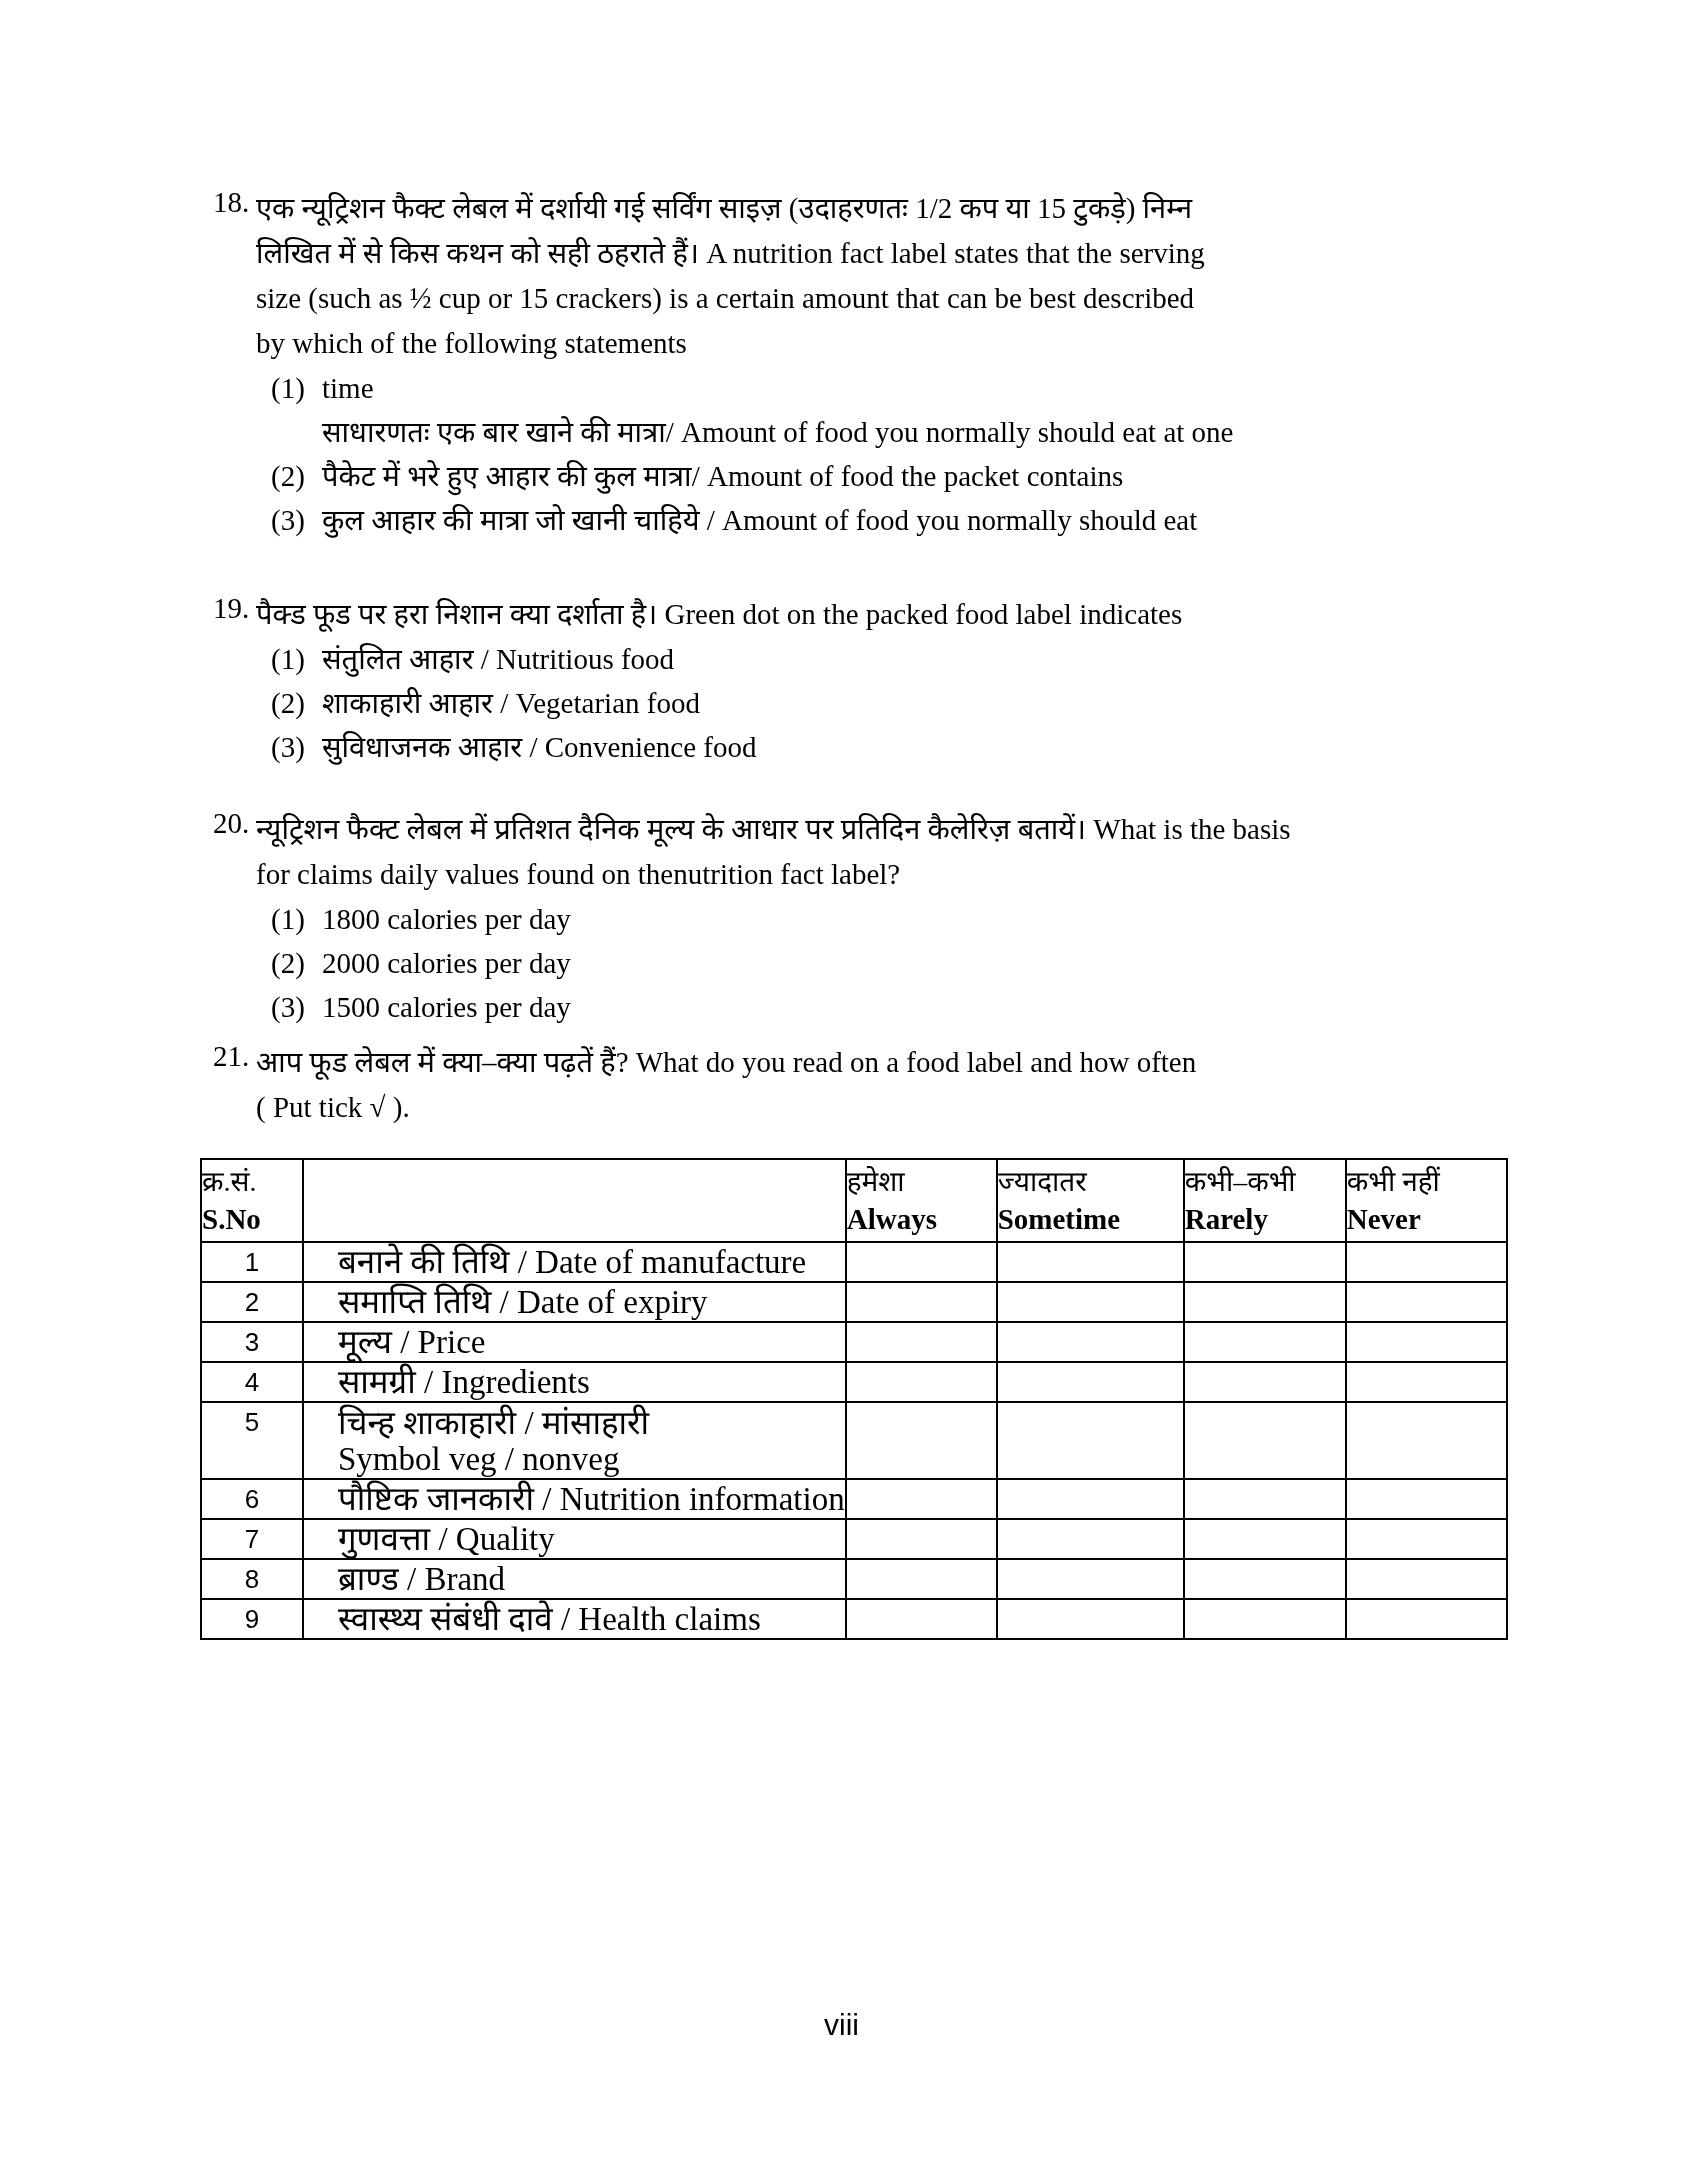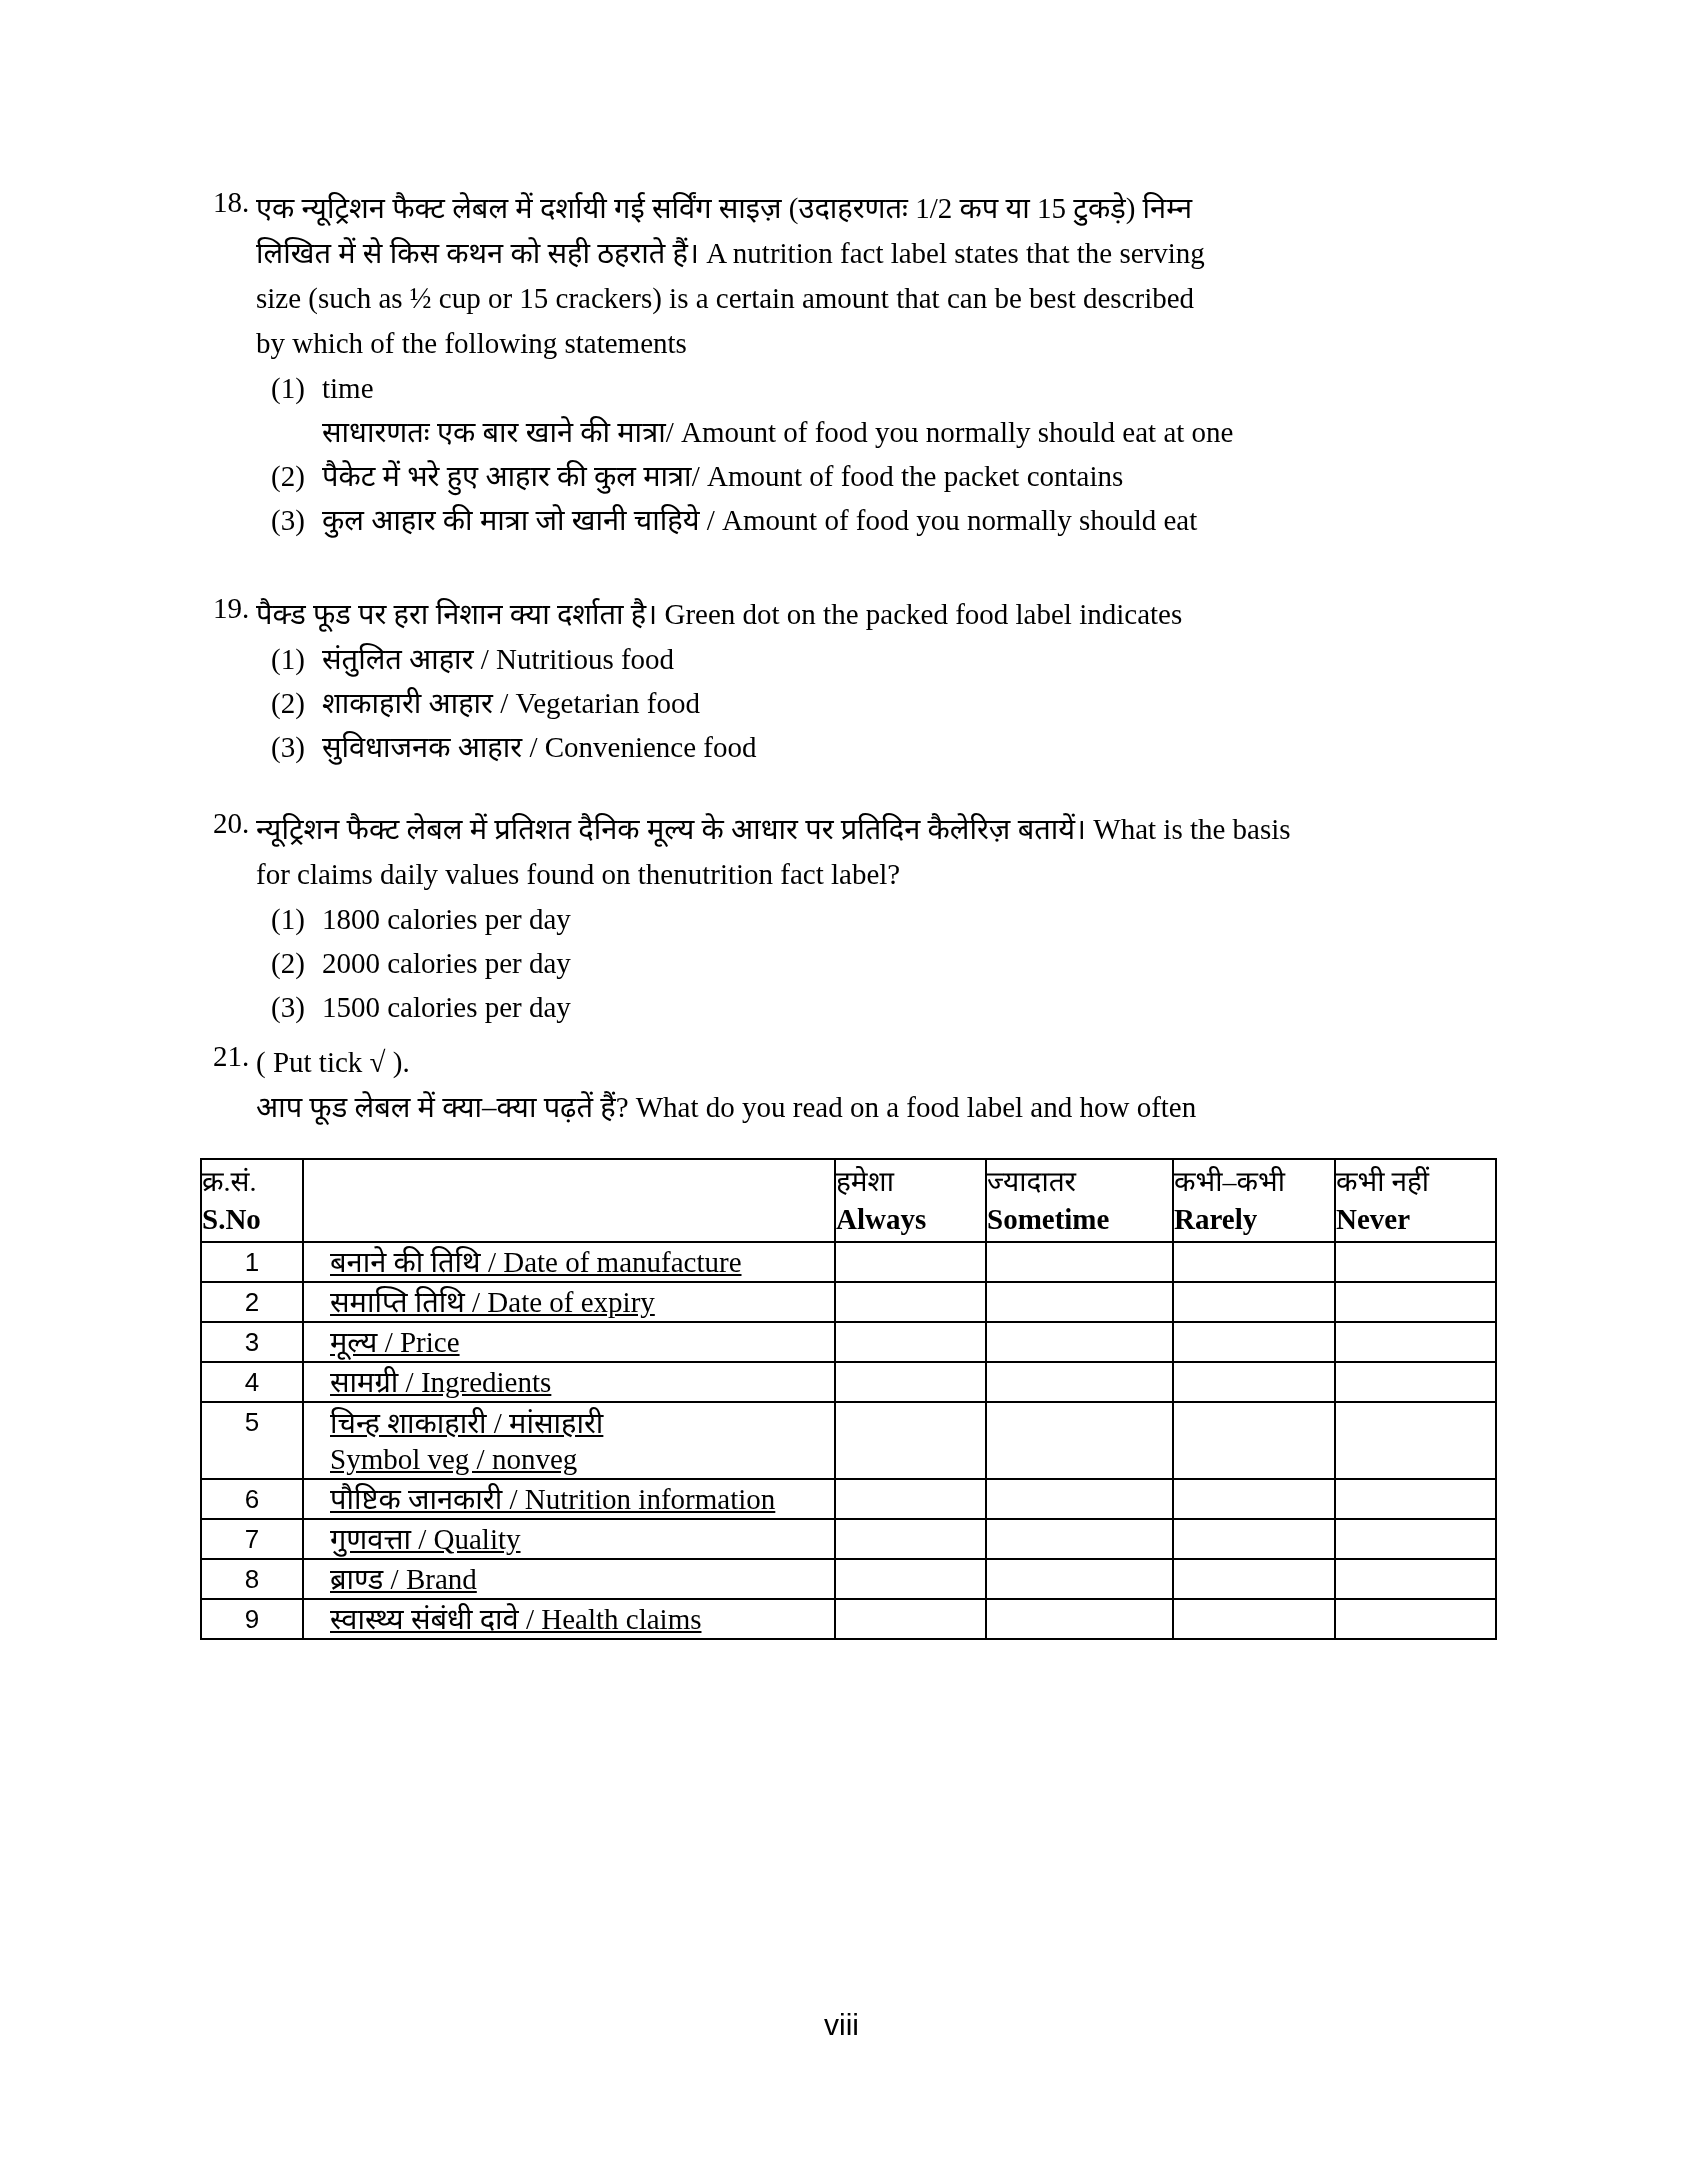--- a/index.html
+++ b/index.html
@@ -25,21 +25,21 @@
   td.c-a1{width:149px;}
   td.c-a2{width:185px;}
   td.c-a3{width:160px;}
   td.c-a4{width:159px;}
   tr.hdr td{height:81px;text-align:left;vertical-align:middle;}
   .hdr-hi{font-size:28px;line-height:36px;}
   .hdr-en{font-size:29px;line-height:38px;font-weight:bold;}
   tr.row td{height:38px;vertical-align:middle;}
   tr.row.double td{height:75px;}
   .sno{font-family:"Liberation Sans","DejaVu Sans",sans-serif;font-size:26px;}
-  .rlabel{font-size:29px;line-height:36px;padding-left:26px;white-space:nowrap;text-decoration:underline;}
+  .rlabel{font-size:33px;line-height:36px;padding-left:34px;white-space:nowrap;}
 
   .footer{position:absolute;top:2008px;left:0;width:1683px;text-align:center;
     font-family:"Liberation Sans","DejaVu Sans",sans-serif;font-size:30px;}
 </style>
 </head>
 <body>
 
 <div class="q" style="top:186px;">
   <span class="qnum">18.</span>
   <div class="qline">एक न्यूट्रिशन फैक्ट लेबल में दर्शायी गई सर्विंग साइज़ (उदाहरणतः 1/2 कप या 15 टुकड़े) निम्न</div>
@@ -115,22 +115,22 @@
       <span class="optnum">(3)</span>
       <div class="opttext">
           <div class="optline">1500 calories per day</div>
         </div>
     </div>
   </div>
 </div>
 
 <div class="q" style="top:1040px;">
   <span class="qnum">21.</span>
+  <div class="qline">आप फूड लेबल में क्या–क्या पढ़तें हैं? What do you read on a food label and how often</div>
   <div class="qline">( Put tick √ ).</div>
-  <div class="qline">आप फूड लेबल में क्या–क्या पढ़तें हैं? What do you read on a food label and how often</div>
 </div>
 
 <table class="survey">
   <tbody>
       <tr class="hdr">
     <td class="c-sno">
       <div class="hdr-hi">क्र.सं.</div>
       <div class="hdr-en">S.No</div>
     </td>
     <td class="c-label"></td>

